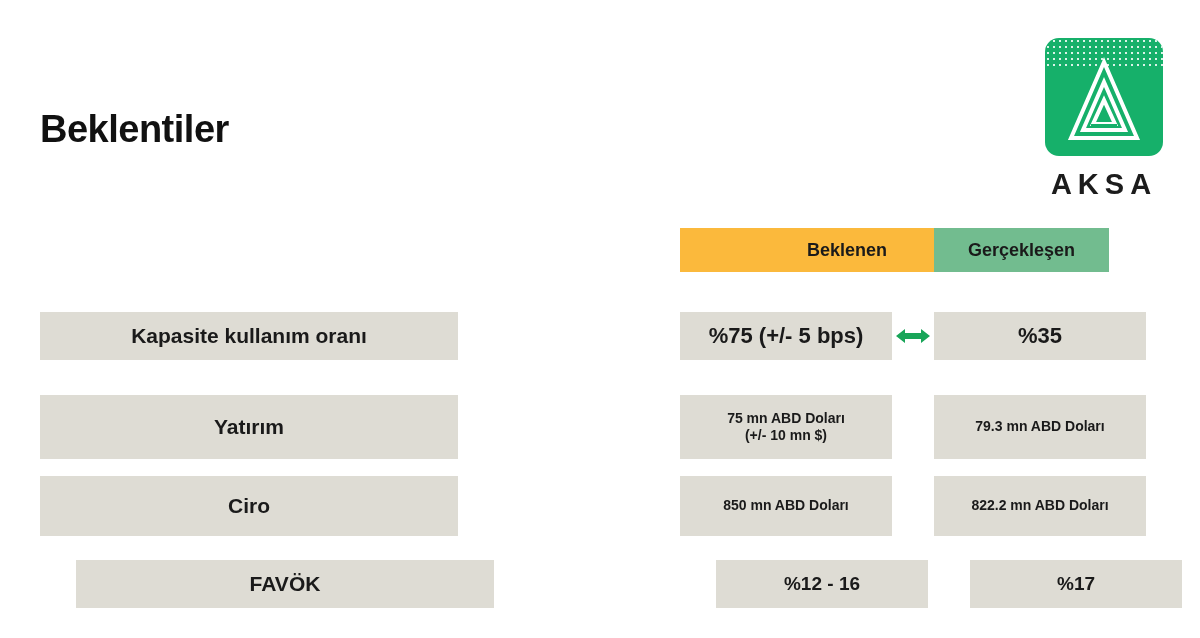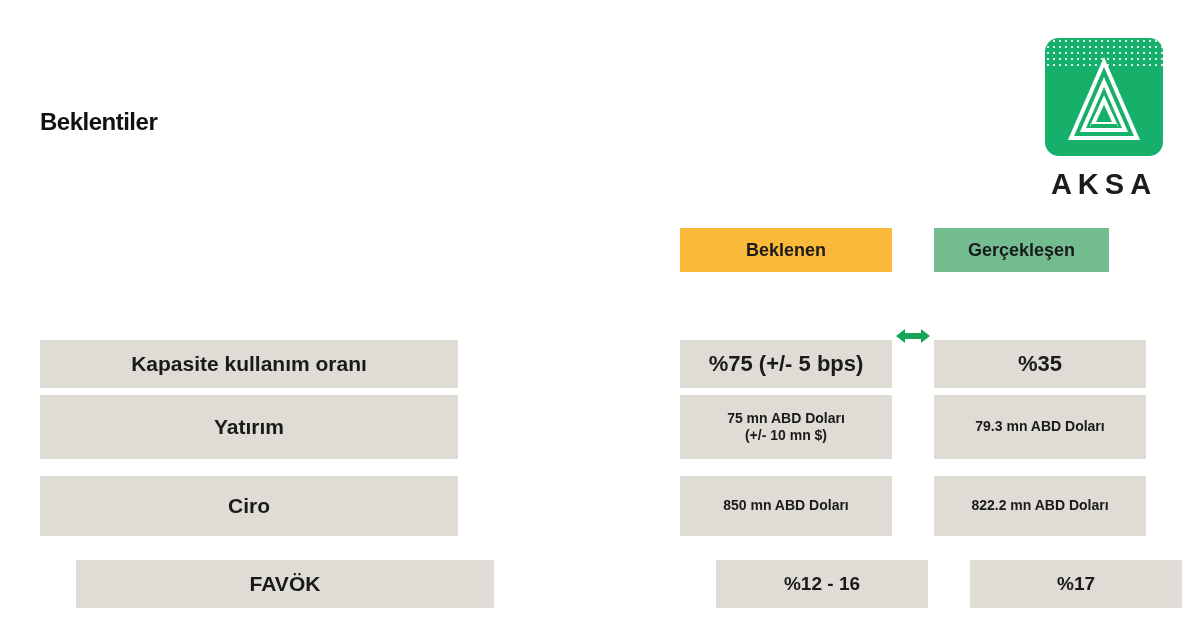--- a/index.html
+++ b/index.html
@@ -14,21 +14,21 @@
     font-family: "Liberation Sans", sans-serif;
     color: #1a1a1a;
     overflow: hidden;
   }
 
   
   #page-title {
     position: absolute;
     left: 40px;
     top: 108px;
-    font-size: 24px;
+    font-size: 38px;
     font-weight: bold;
     letter-spacing: -0.5px;
     color: #111111;
   }
 
   
   #logo-block {
     position: absolute;
     right: 34px;
     top: 38px;
@@ -64,22 +64,23 @@
   .col-head {
     position: absolute;
     height: 44px;
     line-height: 44px;
     text-align: center;
     font-size: 18px;
     font-weight: bold;
     color: #1a1a1a;
   }
   #head-expected {
-    left: 680px; top: 228px; width: 212px;
+    left: 680px; top: 228px; width: 248px;
     background: #fbb93c;
+    padding-left: 43px;
   }
   #head-actual {
     left: 934px; top: 228px; width: 175px;
     background: #72bc8f;
   }
 
   
   .row { position: absolute; left: 0; width: 1200px; }
   .label-cell {
     position: absolute;
@@ -103,21 +104,21 @@
     display: flex;
     align-items: center;
     justify-content: center;
     flex-direction: column;
     line-height: 1.25;
   }
   .val-expected { left: 680px; width: 212px; }
   .val-actual   { left: 934px; width: 212px; }
 
   
-  #row-0 .label-cell, #row-0 .val-cell { top: 312px; height: 48px; margin-top: 28px; }
+  #row-0 .label-cell, #row-0 .val-cell { top: 312px; height: 48px; }
   #row-1 .label-cell, #row-1 .val-cell { top: 395px; height: 64px; }
   #row-2 .label-cell, #row-2 .val-cell { top: 476px; height: 60px; }
   #row-3 .label-cell, #row-3 .val-cell { top: 560px; height: 48px; margin-left: 36px; }
 
   #row-0 .val-cell { font-size: 22px; }
   #row-1 .val-cell { font-size: 14px; }
   #row-2 .val-cell { font-size: 14px; }
   #row-3 .val-cell { font-size: 19px; }
 
   

